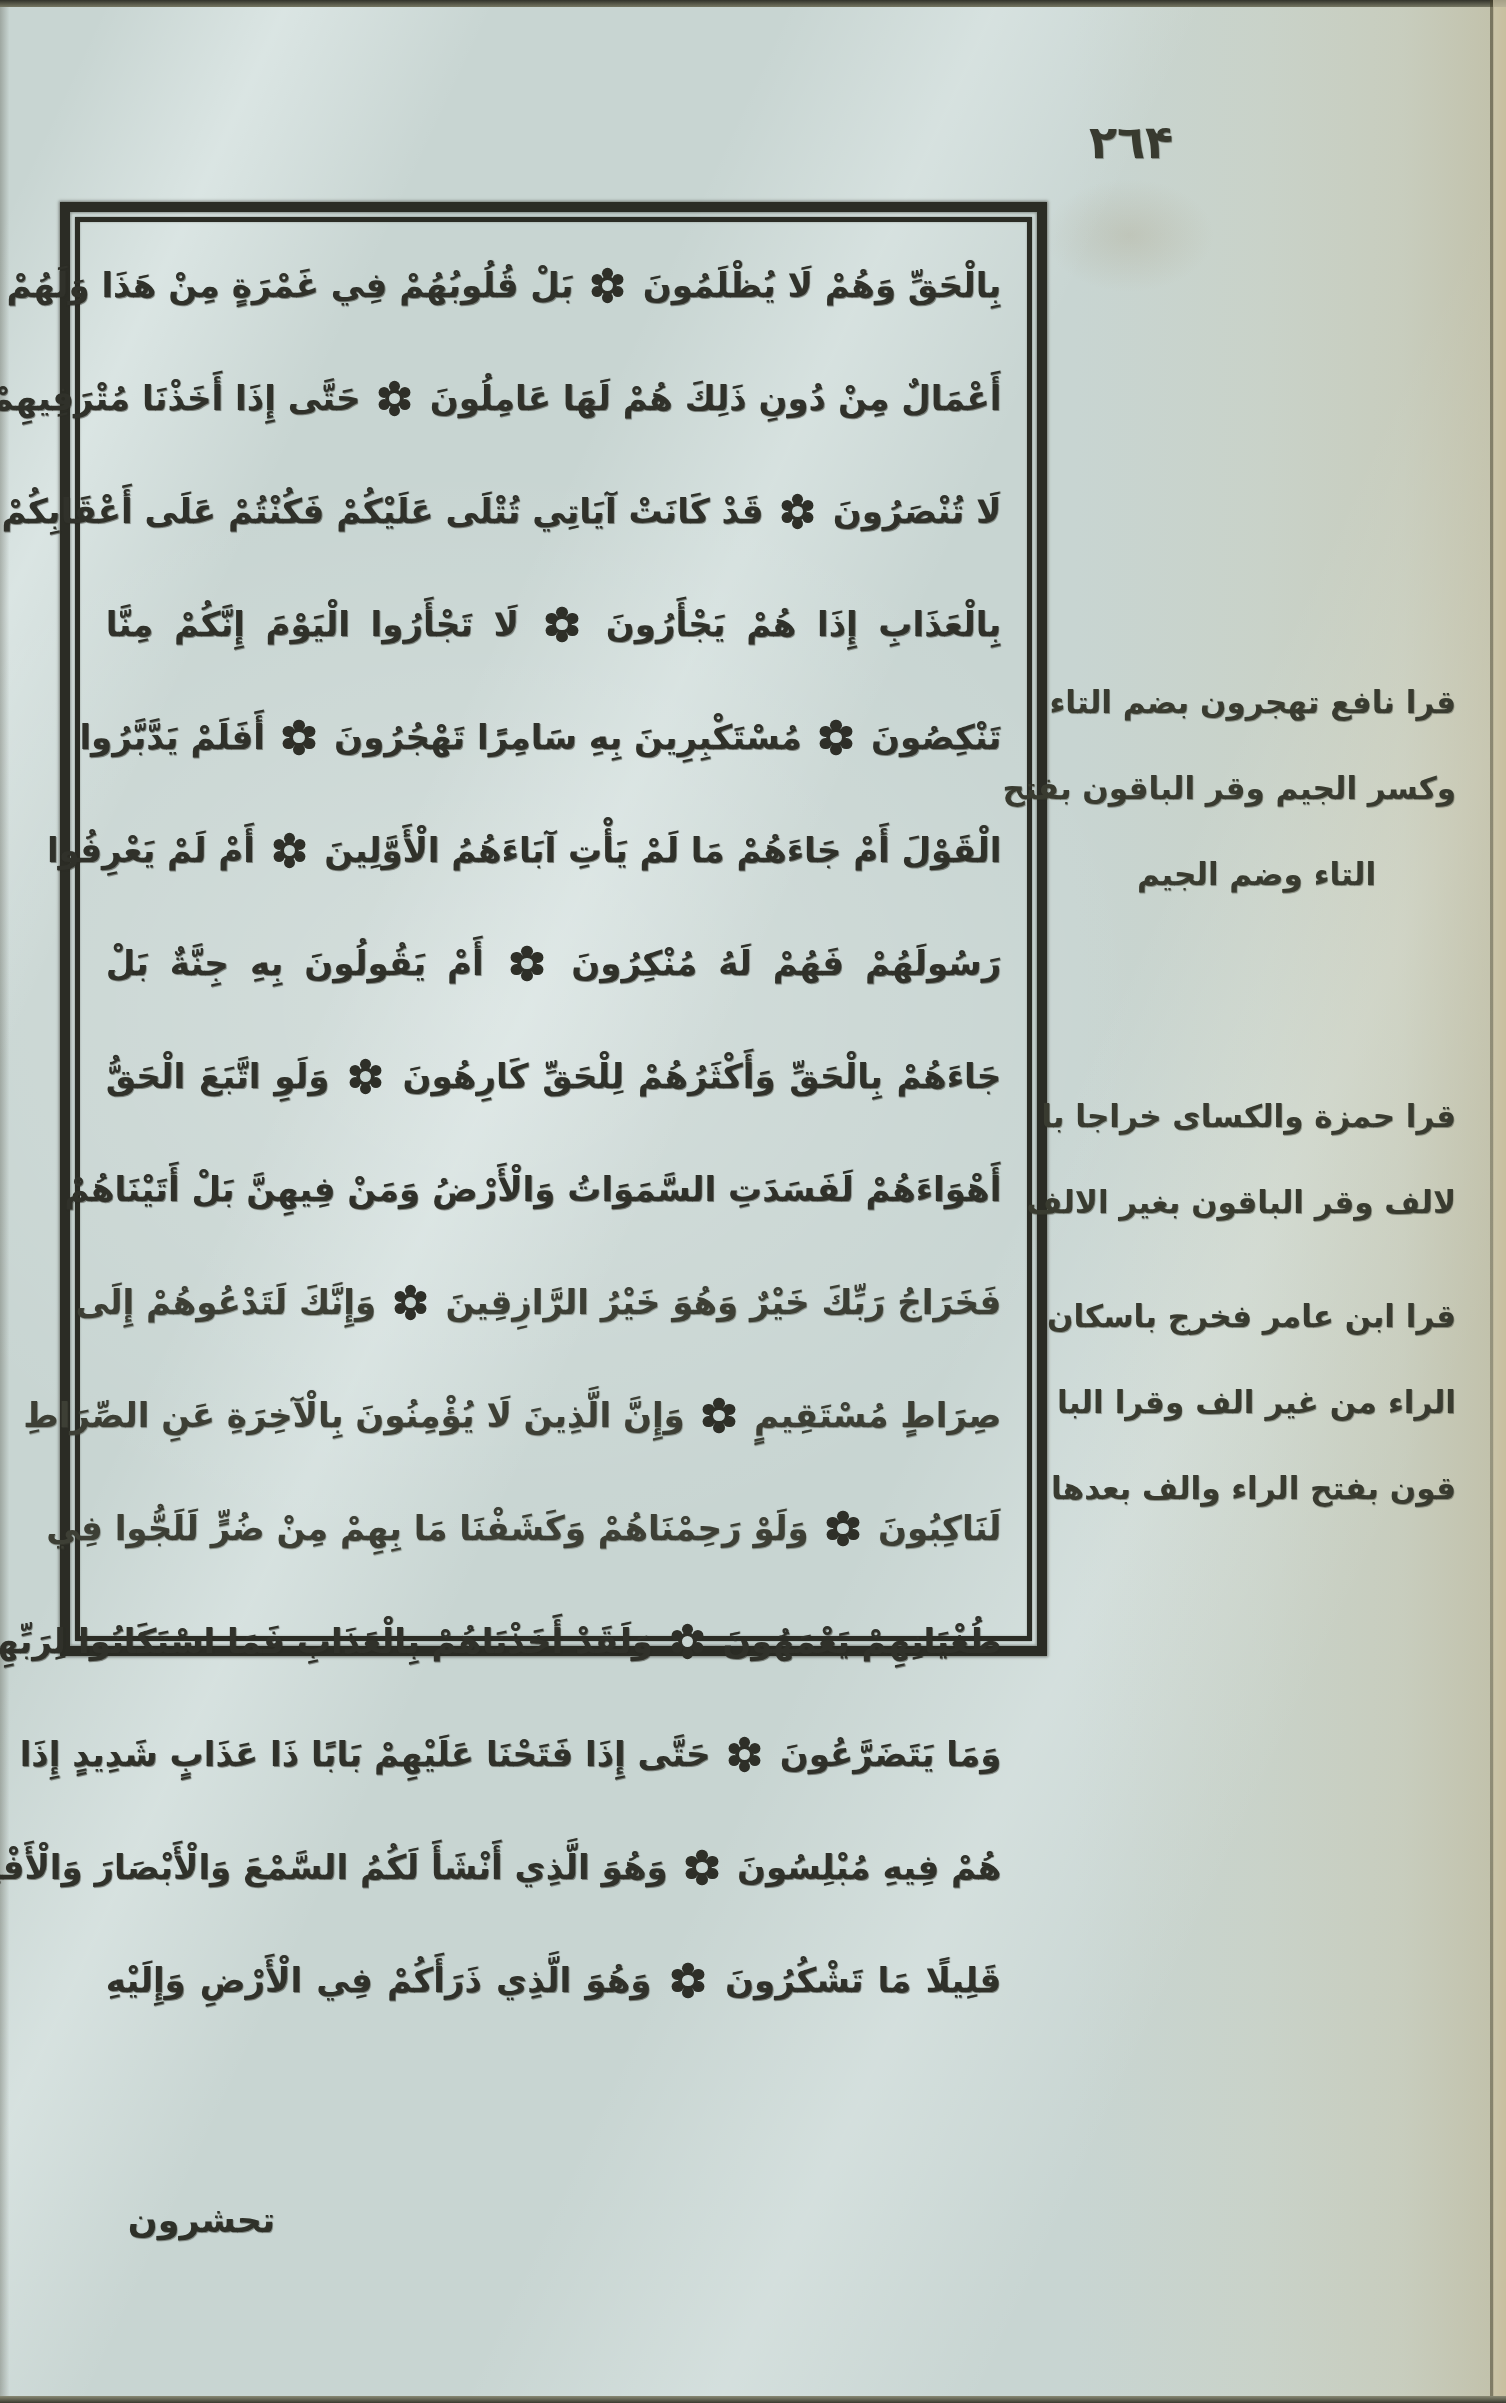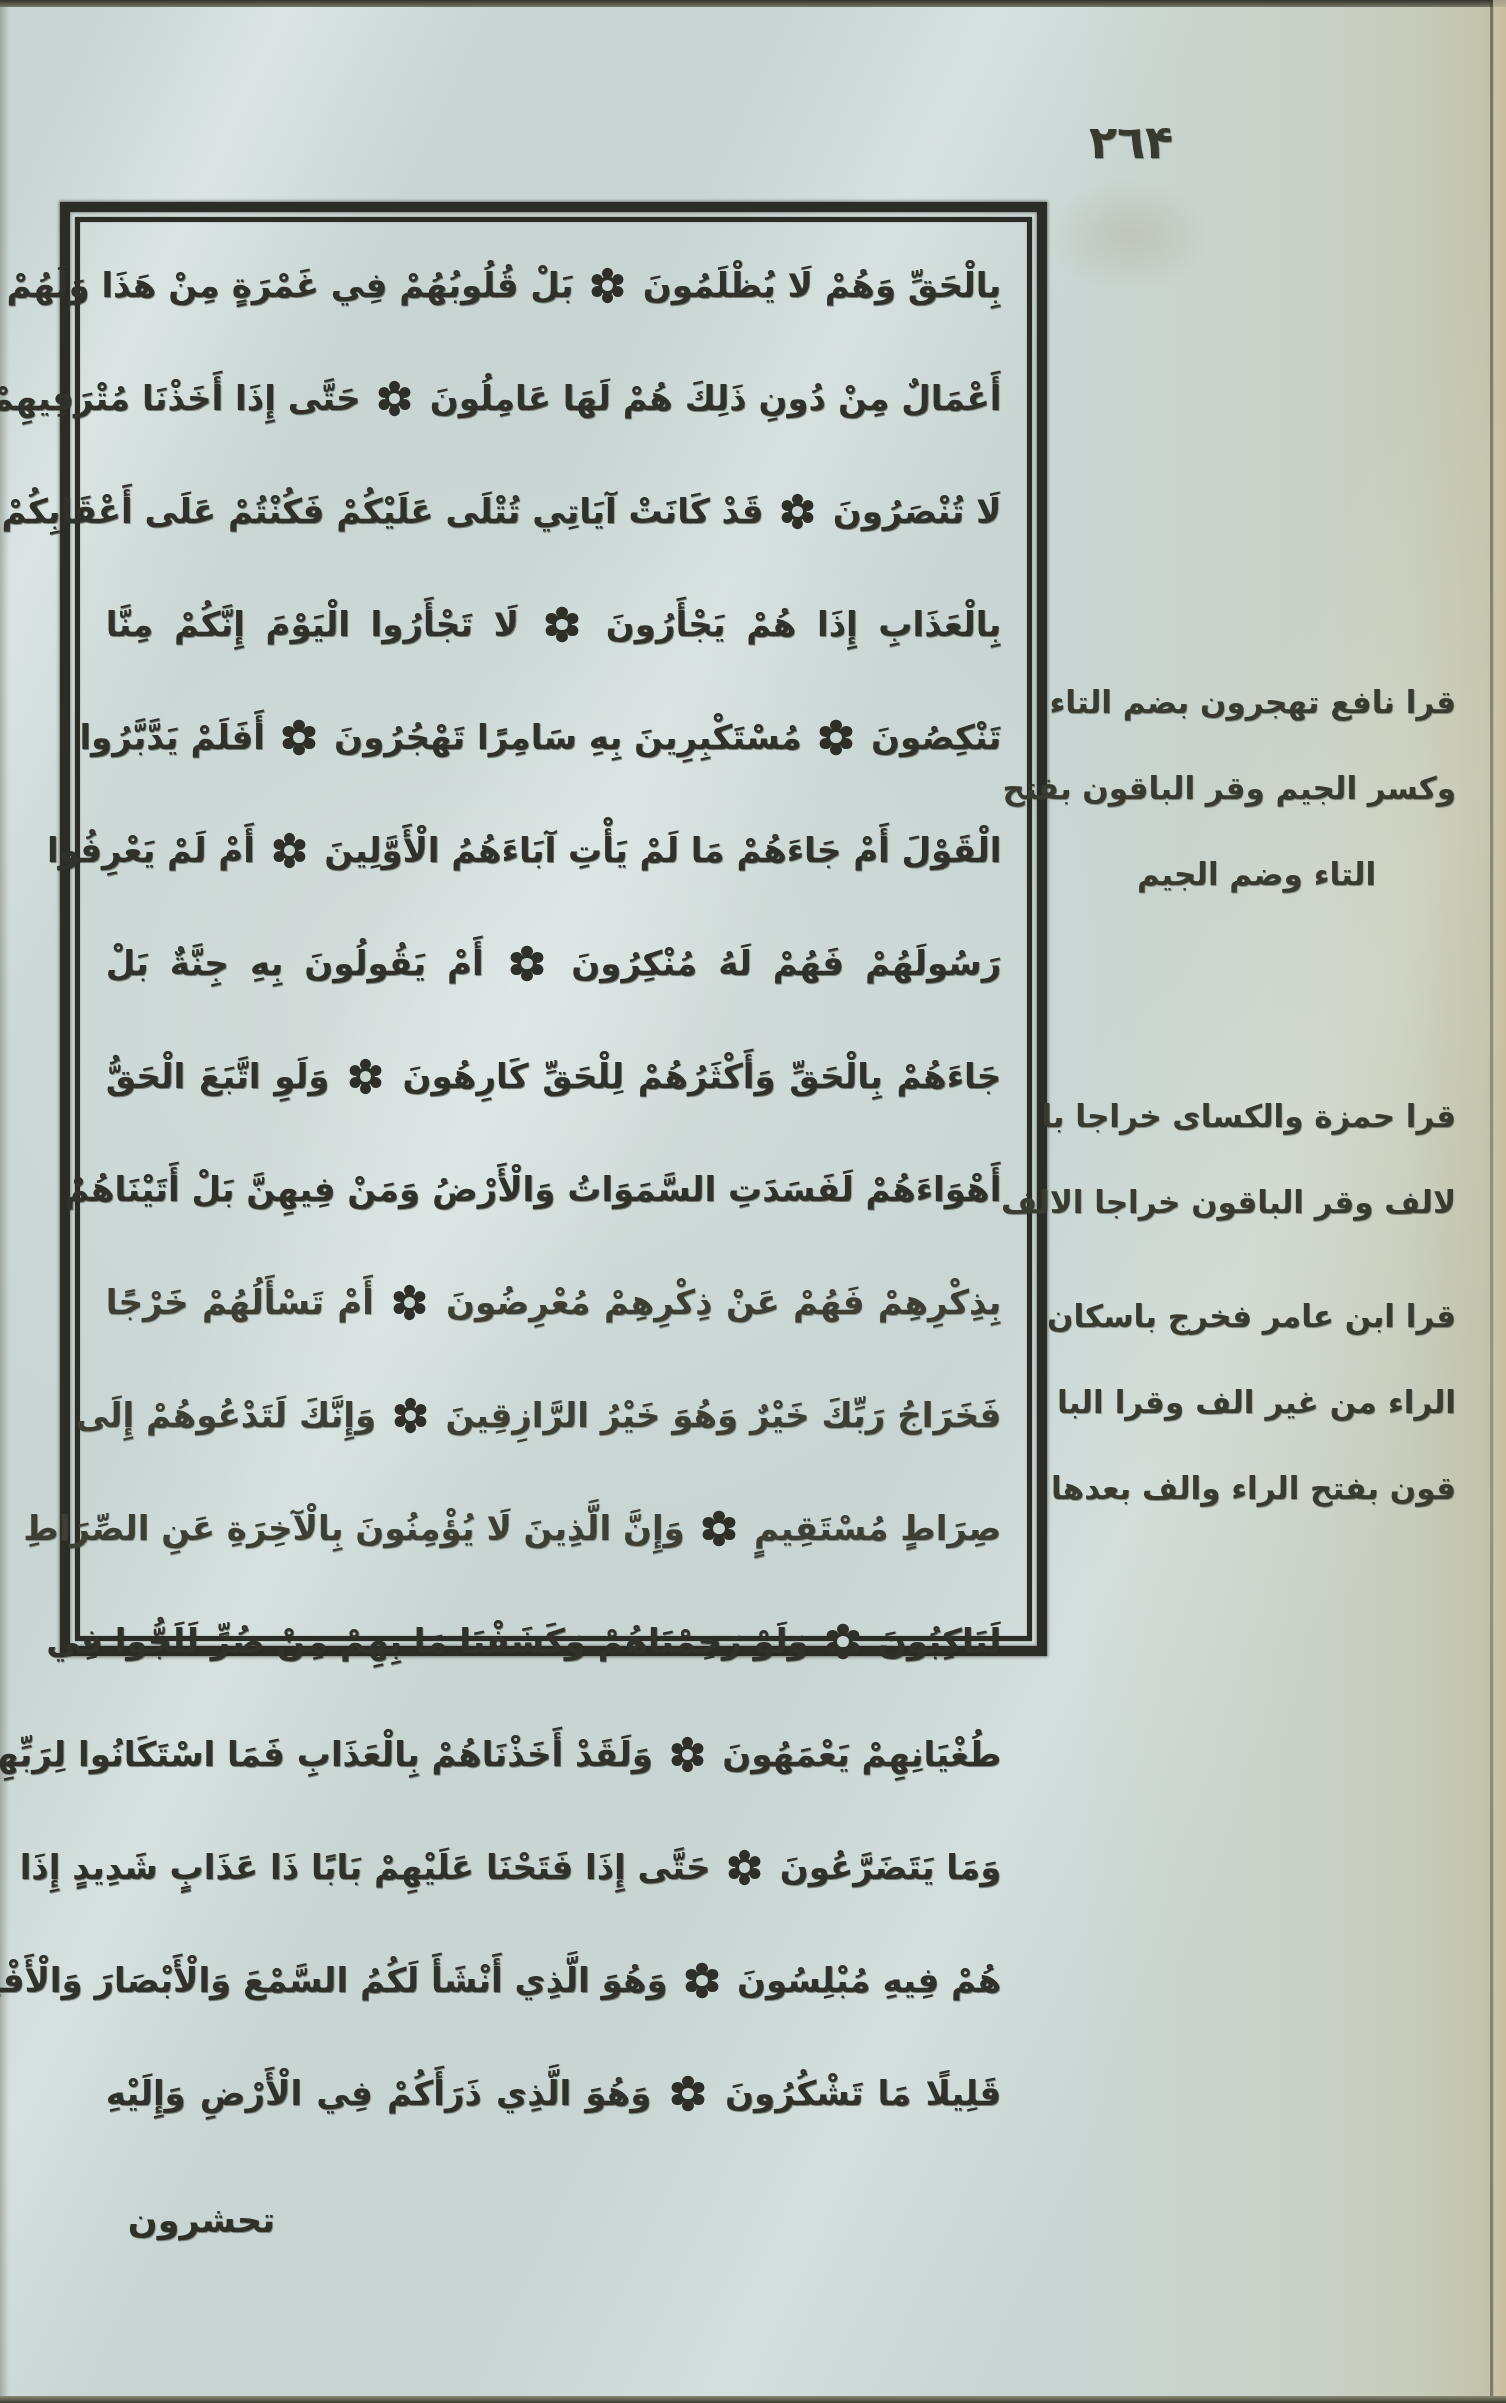--- a/index.html
+++ b/index.html
@@ -114,41 +114,40 @@
       <div class="lines">
           <div class="line">بِالْحَقِّ وَهُمْ لَا يُظْلَمُونَ <span class="rosette"></span> بَلْ قُلُوبُهُمْ فِي غَمْرَةٍ مِنْ هَذَا وَلَهُمْ</div>
           <div class="line">أَعْمَالٌ مِنْ دُونِ ذَلِكَ هُمْ لَهَا عَامِلُونَ <span class="rosette"></span> حَتَّى إِذَا أَخَذْنَا مُتْرَفِيهِمْ</div>
           <div class="line">لَا تُنْصَرُونَ <span class="rosette"></span> قَدْ كَانَتْ آيَاتِي تُتْلَى عَلَيْكُمْ فَكُنْتُمْ عَلَى أَعْقَابِكُمْ</div>
           <div class="line">بِالْعَذَابِ إِذَا هُمْ يَجْأَرُونَ <span class="rosette"></span> لَا تَجْأَرُوا الْيَوْمَ إِنَّكُمْ مِنَّا</div>
           <div class="line">تَنْكِصُونَ <span class="rosette"></span> مُسْتَكْبِرِينَ بِهِ سَامِرًا تَهْجُرُونَ <span class="rosette"></span> أَفَلَمْ يَدَّبَّرُوا</div>
           <div class="line">الْقَوْلَ أَمْ جَاءَهُمْ مَا لَمْ يَأْتِ آبَاءَهُمُ الْأَوَّلِينَ <span class="rosette"></span> أَمْ لَمْ يَعْرِفُوا</div>
           <div class="line">رَسُولَهُمْ فَهُمْ لَهُ مُنْكِرُونَ <span class="rosette"></span> أَمْ يَقُولُونَ بِهِ جِنَّةٌ بَلْ</div>
           <div class="line">جَاءَهُمْ بِالْحَقِّ وَأَكْثَرُهُمْ لِلْحَقِّ كَارِهُونَ <span class="rosette"></span> وَلَوِ اتَّبَعَ الْحَقُّ</div>
           <div class="line">أَهْوَاءَهُمْ لَفَسَدَتِ السَّمَوَاتُ وَالْأَرْضُ وَمَنْ فِيهِنَّ بَلْ أَتَيْنَاهُمْ</div>
-          <div class="line">بِذِكْرِهِمْ فَهُمْ عَنْ ذِكْرِهِمْ مُعْرِضُونَ <span class="rosette"></span> أَمْ تَسْأَلُهُمْ خَرْجًا</div>
           <div class="line">فَخَرَاجُ رَبِّكَ خَيْرٌ وَهُوَ خَيْرُ الرَّازِقِينَ <span class="rosette"></span> وَإِنَّكَ لَتَدْعُوهُمْ إِلَى</div>
           <div class="line">صِرَاطٍ مُسْتَقِيمٍ <span class="rosette"></span> وَإِنَّ الَّذِينَ لَا يُؤْمِنُونَ بِالْآخِرَةِ عَنِ الصِّرَاطِ</div>
           <div class="line">لَنَاكِبُونَ <span class="rosette"></span> وَلَوْ رَحِمْنَاهُمْ وَكَشَفْنَا مَا بِهِمْ مِنْ ضُرٍّ لَلَجُّوا فِي</div>
           <div class="line">طُغْيَانِهِمْ يَعْمَهُونَ <span class="rosette"></span> وَلَقَدْ أَخَذْنَاهُمْ بِالْعَذَابِ فَمَا اسْتَكَانُوا لِرَبِّهِمْ</div>
           <div class="line">وَمَا يَتَضَرَّعُونَ <span class="rosette"></span> حَتَّى إِذَا فَتَحْنَا عَلَيْهِمْ بَابًا ذَا عَذَابٍ شَدِيدٍ إِذَا</div>
           <div class="line">هُمْ فِيهِ مُبْلِسُونَ <span class="rosette"></span> وَهُوَ الَّذِي أَنْشَأَ لَكُمُ السَّمْعَ وَالْأَبْصَارَ وَالْأَفْئِدَةَ</div>
           <div class="line">قَلِيلًا مَا تَشْكُرُونَ <span class="rosette"></span> وَهُوَ الَّذِي ذَرَأَكُمْ فِي الْأَرْضِ وَإِلَيْهِ</div>
         </div>
     </div>
   </div>
 
   <aside class="margin">
       <div class="margin-note">
         <div class="note-line">قرا نافع تهجرون بضم التاء</div>
         <div class="note-line">وكسر الجيم وقر الباقون بفتح</div>
         <div class="note-line">التاء وضم الجيم</div>
       </div>
       <div class="margin-note">
         <div class="note-line">قرا حمزة والكساى خراجا با</div>
-        <div class="note-line">لالف وقر الباقون خراجا الالف</div>
+        <div class="note-line">لالف وقر الباقون بغير الالف</div>
       </div>
       <div class="margin-note">
         <div class="note-line">قرا ابن عامر فخرج باسكان</div>
         <div class="note-line">الراء من غير الف وقرا البا</div>
         <div class="note-line">قون بفتح الراء والف بعدها</div>
       </div>
     </aside>
 
   <div class="catchword">تحشرون</div>
 

